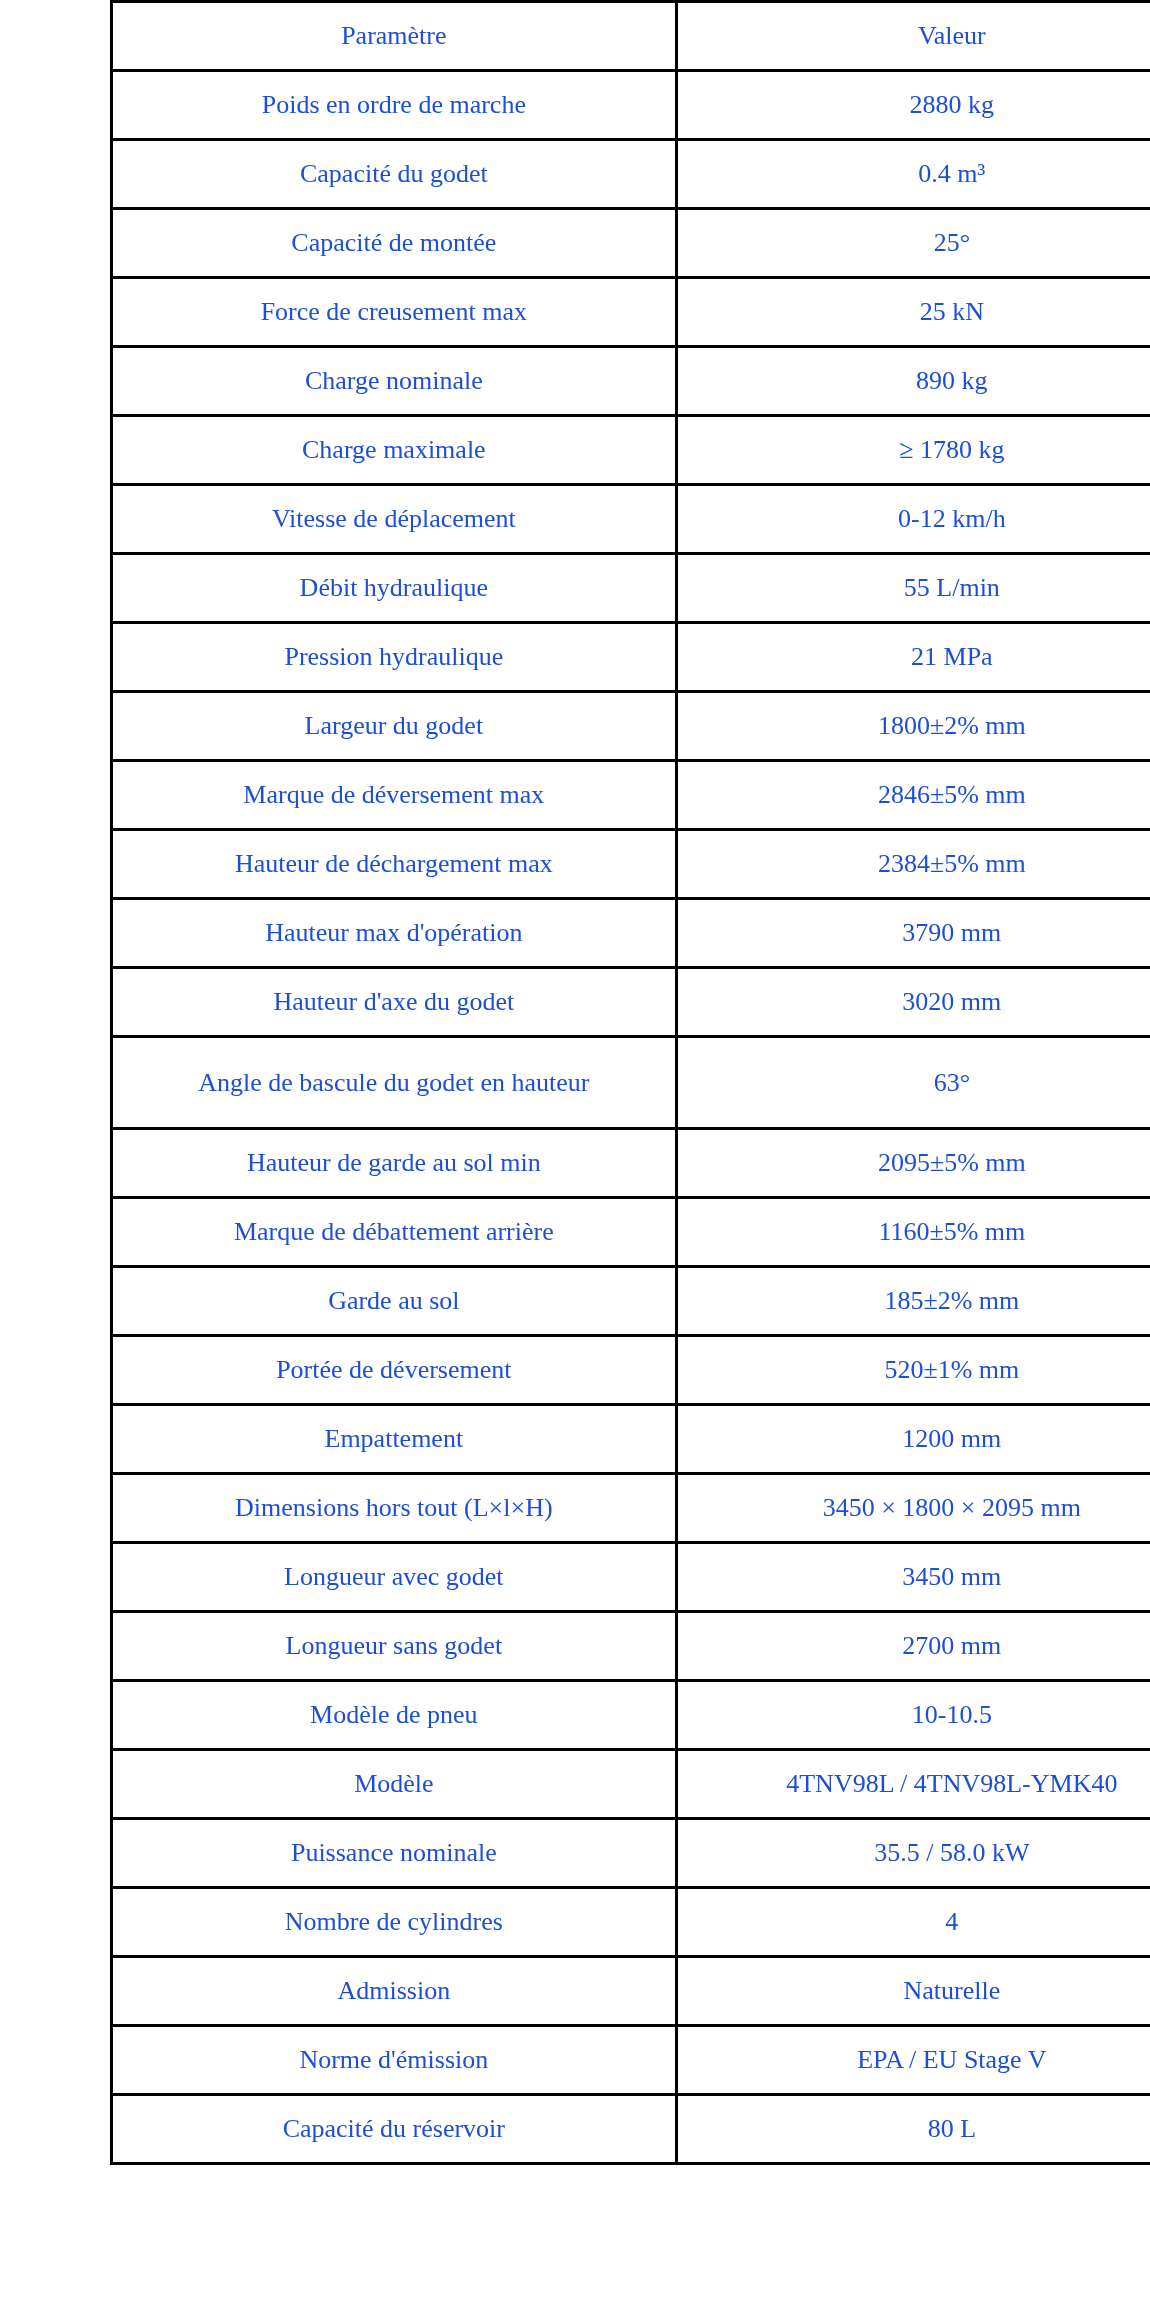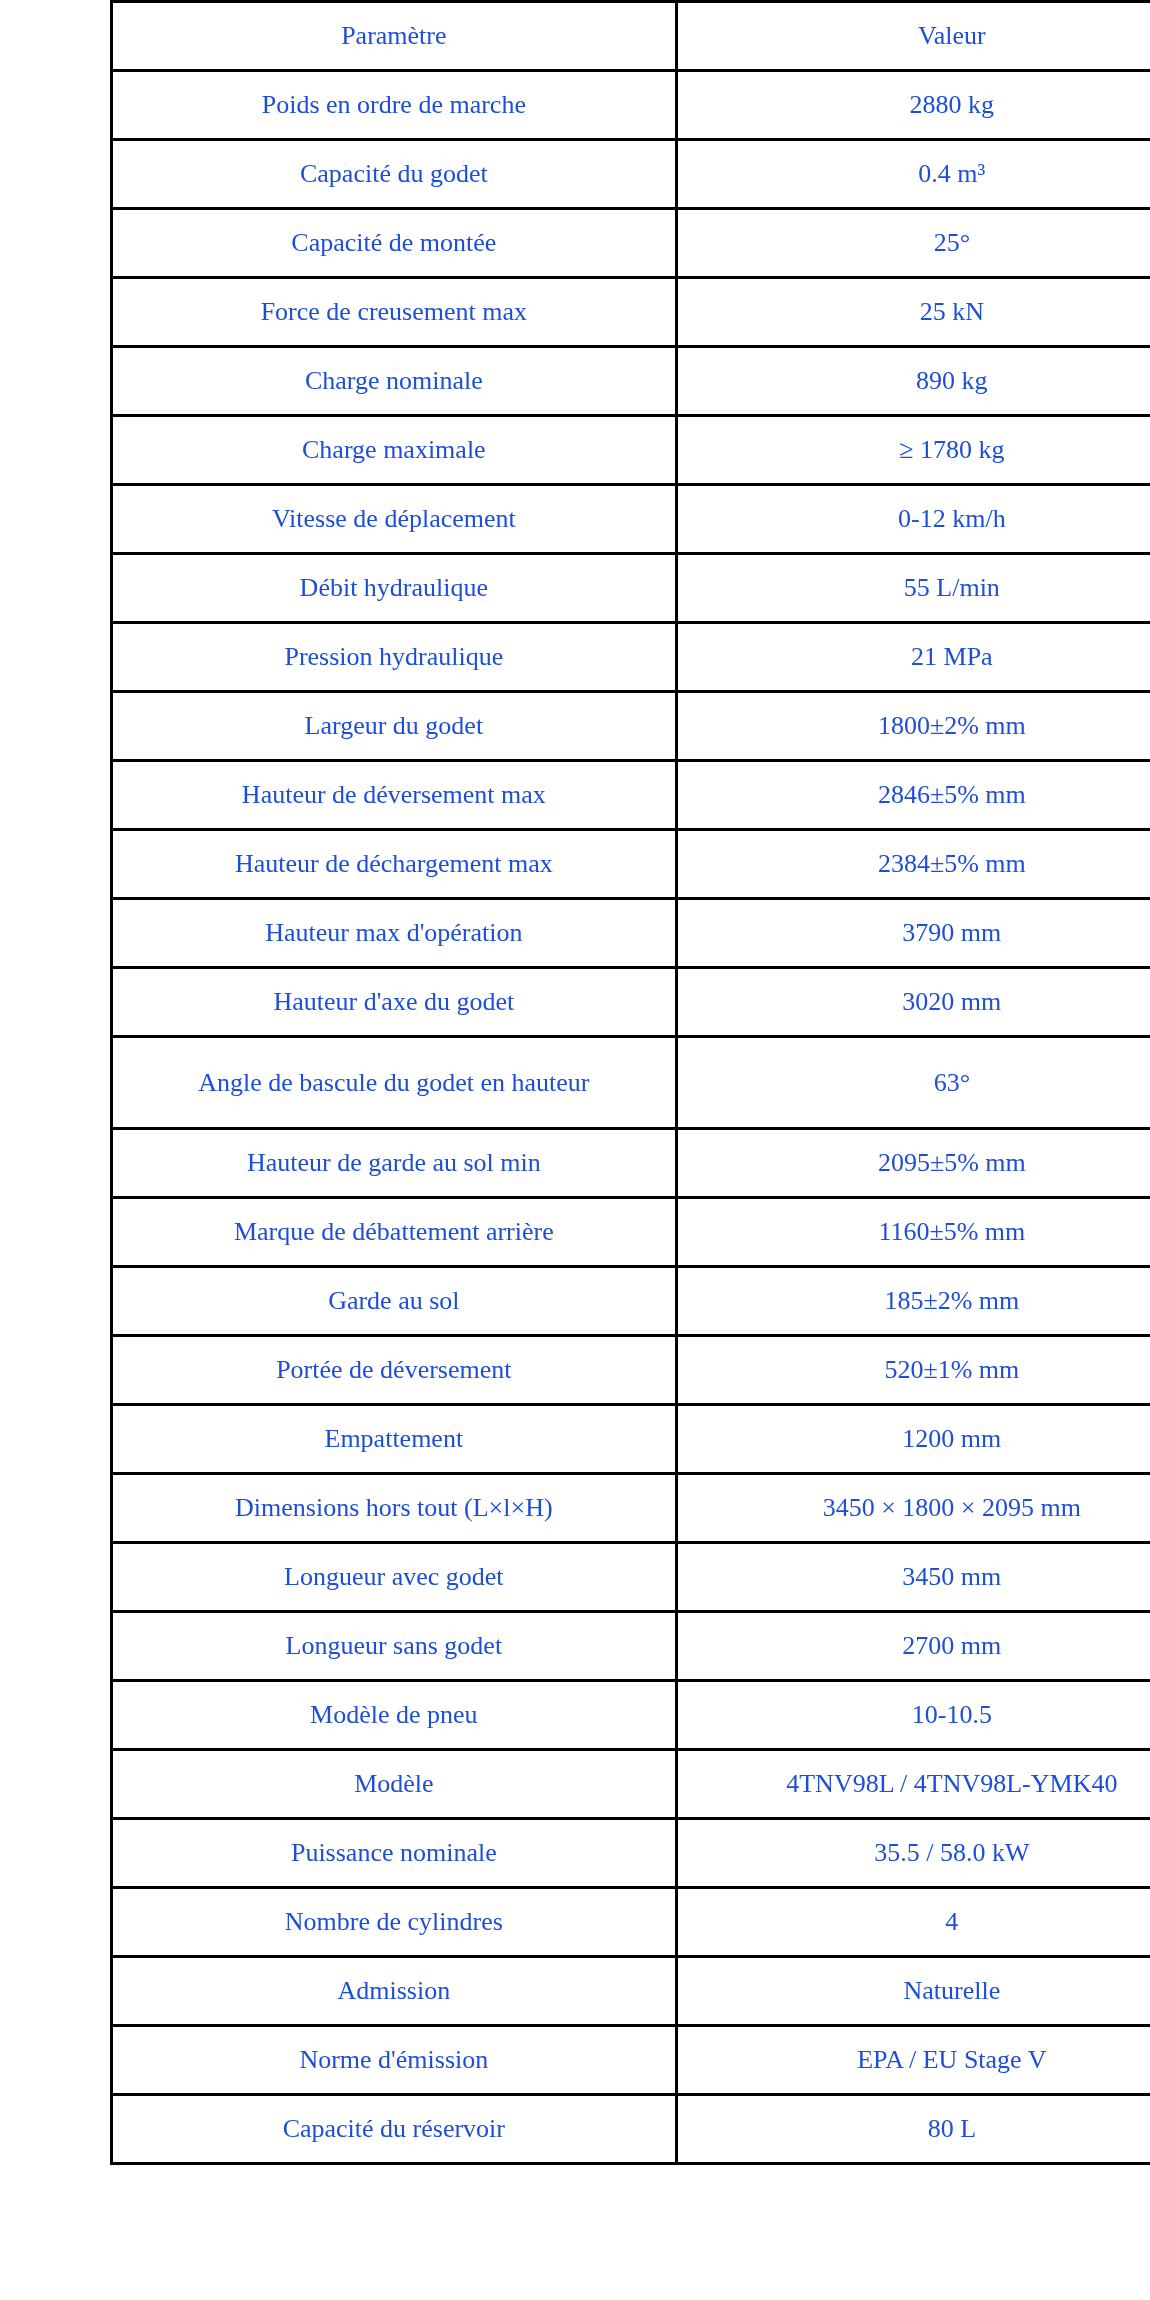--- a/index.html
+++ b/index.html
@@ -69,21 +69,21 @@
       </tr>
       <tr>
         <td class="c1">Pression hydraulique</td>
         <td class="c2">21 MPa</td>
       </tr>
       <tr>
         <td class="c1">Largeur du godet</td>
         <td class="c2">1800±2% mm</td>
       </tr>
       <tr>
-        <td class="c1">Hauteur de déversement max</td>
+        <td class="c1">Marque de déversement max</td>
         <td class="c2">2846±5% mm</td>
       </tr>
       <tr>
         <td class="c1">Hauteur de déchargement max</td>
         <td class="c2">2384±5% mm</td>
       </tr>
       <tr>
         <td class="c1">Hauteur max d'opération</td>
         <td class="c2">3790 mm</td>
       </tr>

